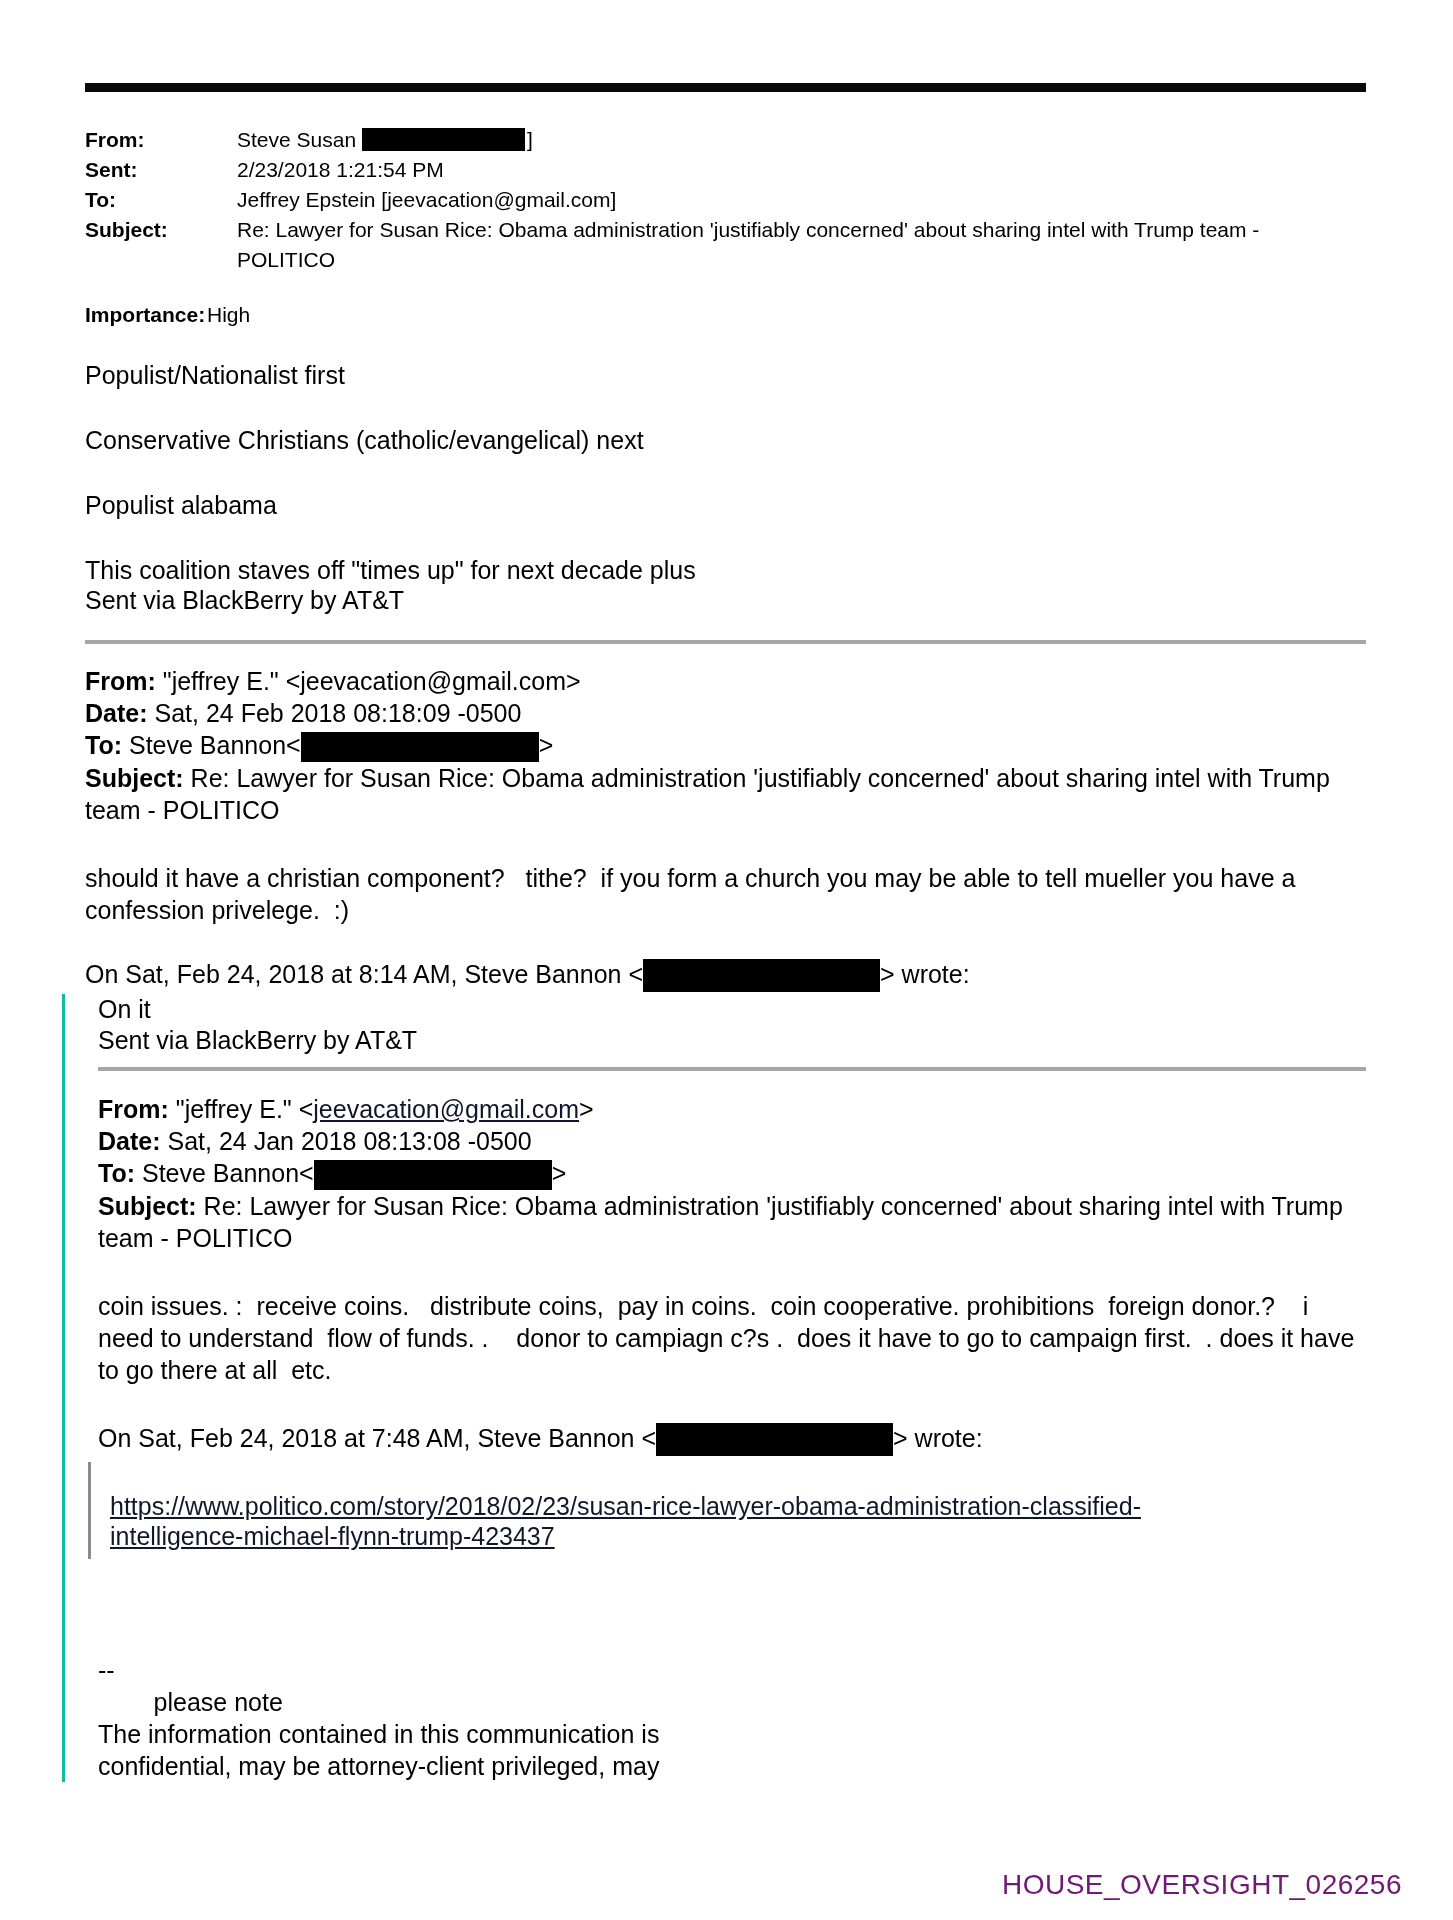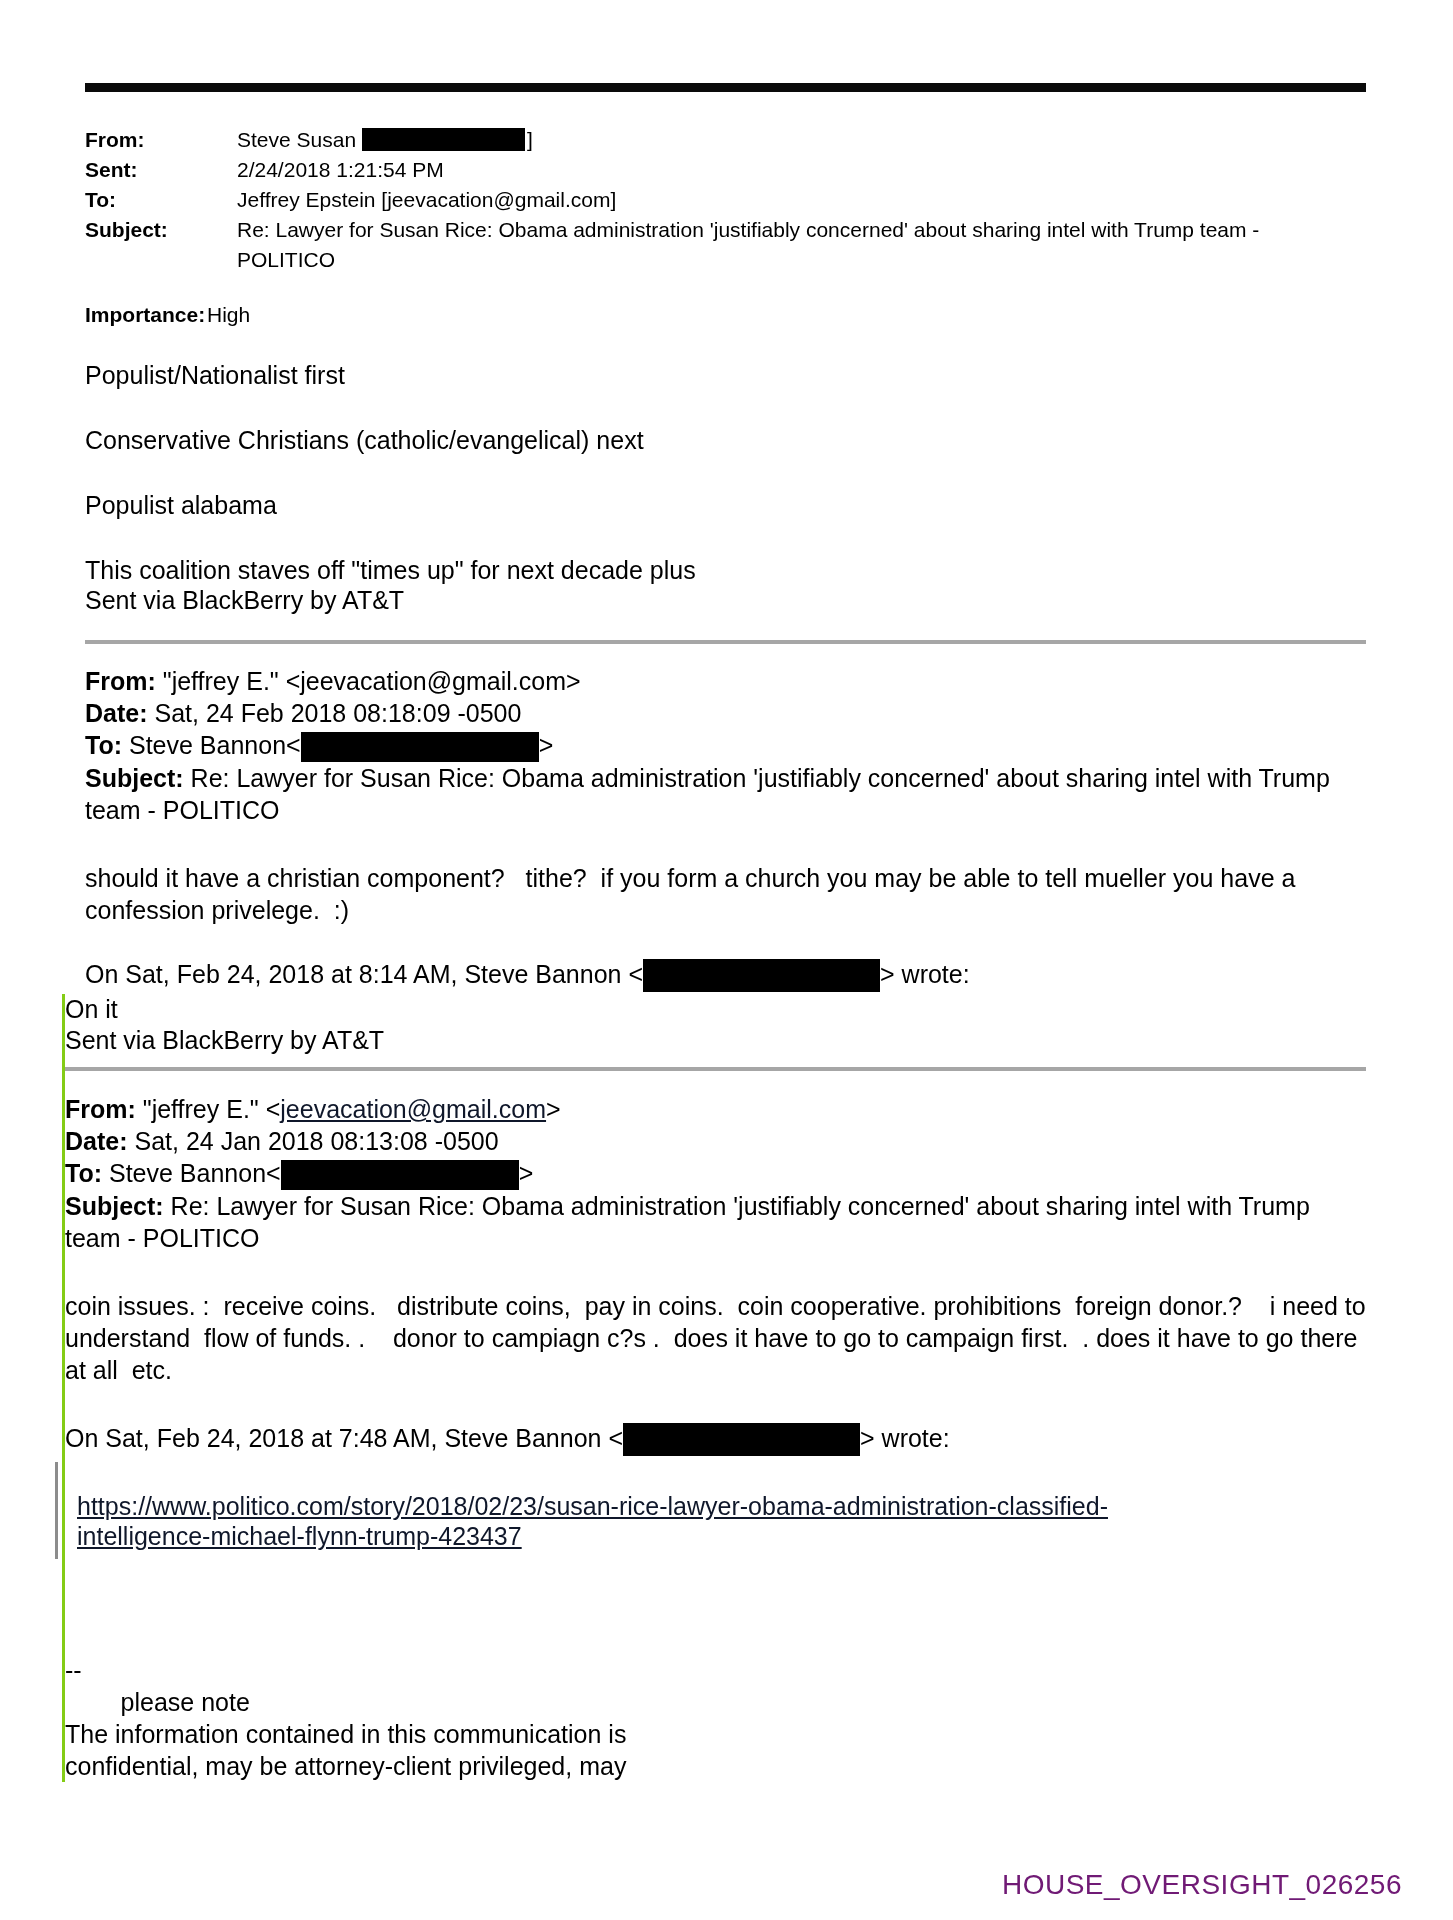--- a/index.html
+++ b/index.html
@@ -34,21 +34,21 @@
   .qhdr { margin-top:21px; line-height:32px; }
   .qhdr p { margin:0; white-space:pre-wrap; }
   .qhdr .subj { max-width:1250px; }
   .qhdr b { font-weight:bold; }
 
   .reply { line-height:32px; margin:36px 0 0 0; white-space:pre-wrap; }
   .attrib { line-height:32px; margin:32px 0 0 0; white-space:pre-wrap; }
 
   
   .bq1 {
-    margin:0 0 0 -23px; border-left:3px solid #84cc16; 
+    margin:0 0 0 -23px; border-left:3px solid #14b8a6; padding-left:33px;
   }
   .onit { line-height:31px; margin:2px 0 0 0; white-space:pre-wrap; }
   .divider2 { height:4px; background:#a6a6a6; margin-top:11px; }
   .qhdr2 { margin-top:22px; }
   .attrib2 { margin-top:36px; }
   .bq2 {
     margin:6px 0 0 -10px; border-left:3px solid #8c8c8c;
     padding:29px 0 8px 19px;
   }
   .link-wrap { line-height:30px; max-width:1120px; overflow-wrap:break-word; }
@@ -70,21 +70,21 @@
 
     <div class="topbar"></div>
 
     <div class="hdr">
       <div class="hdr-row">
         <span class="hdr-label">From:</span>
         <span class="hdr-value"><span>Steve Susan</span><span class="redact redact-hdr"></span><span>]</span></span>
       </div>
       <div class="hdr-row">
         <span class="hdr-label">Sent:</span>
-        <span class="hdr-value">2/24/2018 1:21:54 PM</span>
+        <span class="hdr-value">2/23/2018 1:21:54 PM</span>
       </div>
       <div class="hdr-row">
         <span class="hdr-label">To:</span>
         <span class="hdr-value">Jeffrey Epstein [jeevacation@gmail.com]</span>
       </div>
       <div class="hdr-row">
         <span class="hdr-label">Subject:</span>
         <span class="hdr-value hdr-subject">Re: Lawyer for Susan Rice: Obama administration 'justifiably concerned' about sharing intel with Trump team - POLITICO</span>
       </div>
       <div class="hdr-row importance-row">

